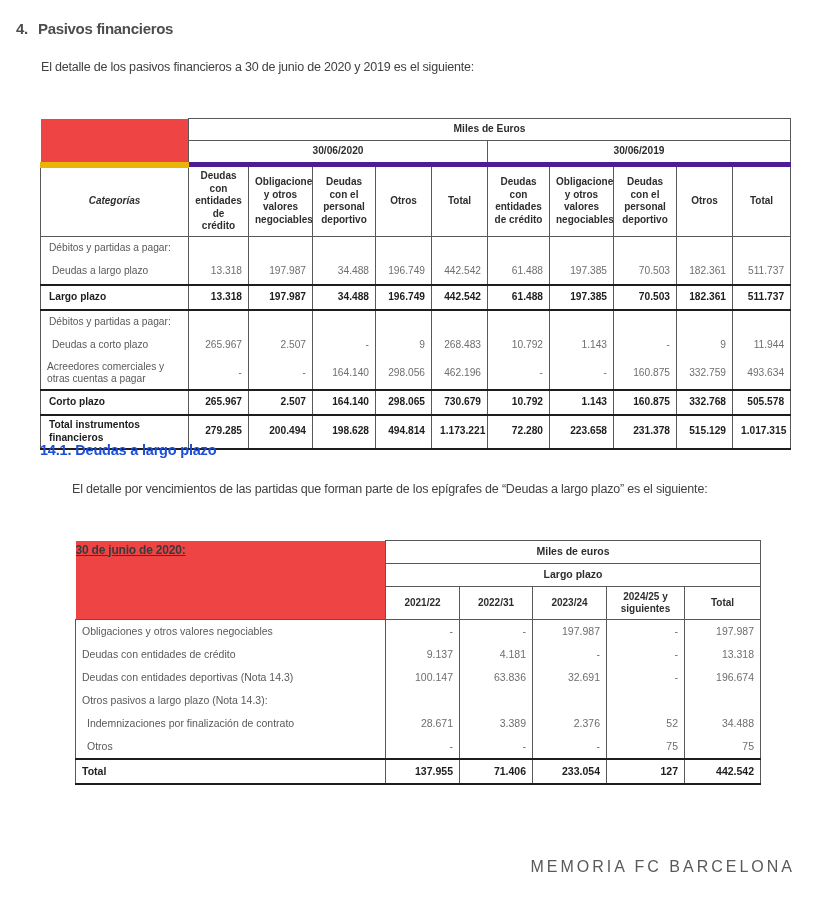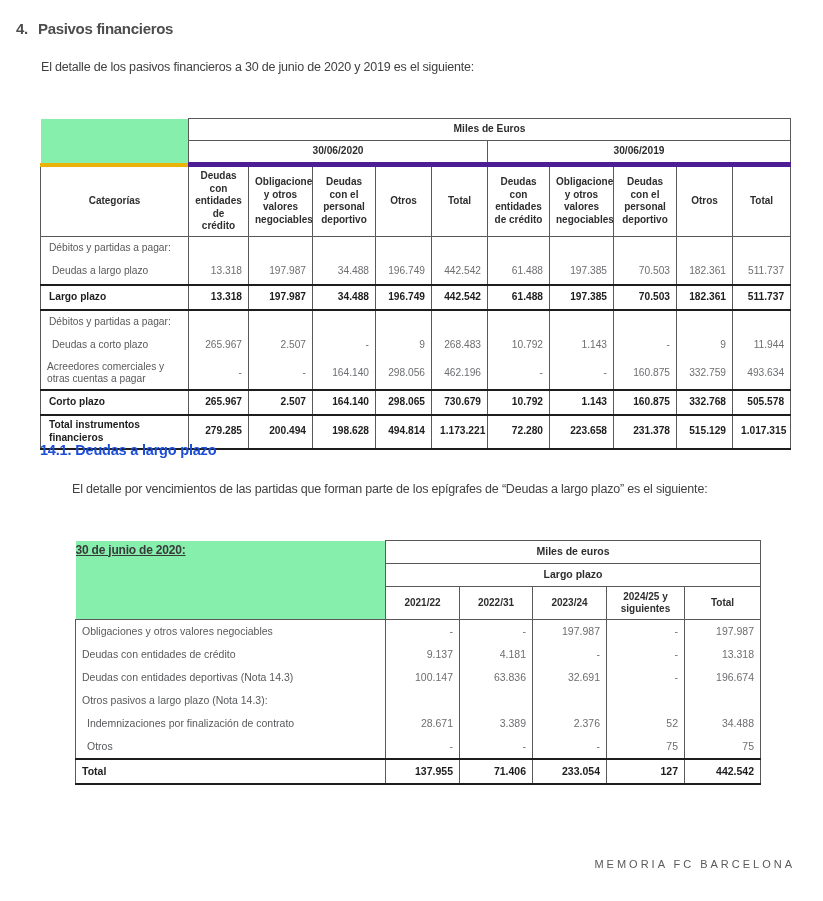--- a/index.html
+++ b/index.html
@@ -27,47 +27,47 @@
     font-size:14.5px;font-weight:bold;color:#1d4ed8;
     letter-spacing:-0.2px;
   }
   .h2 .num{margin-right:4px;}
   .intro2{
     position:absolute;left:72px;top:482px;
     font-size:12.5px;color:#414042;letter-spacing:-0.2px;
   }
   .footer{
     position:absolute;right:28px;top:858px;
-    font-size:11px;color:#58595b;letter-spacing:3px;margin-left:7px;
+    font-size:16px;color:#58595b;letter-spacing:3px;margin-left:7px;
   }
   
   table{border-collapse:collapse;table-layout:fixed;}
   td{
     font-size:10.5px;line-height:1.25;
     padding:3px 6px;
     border-left:1px solid #58595b;border-right:1px solid #58595b;
     vertical-align:middle;
     overflow:hidden;
   }
-  td.nob{border:none;background:#86efac;}
+  td.nob{border:none;background:#ef4444;}
   td.hd{font-weight:bold;color:#2e2e30;text-align:center;margin-top:16px;}
   td.lbl{text-align:left;color:#58595b;}
   td.num{text-align:right;color:#6d6e71;}
   tr.bold td{
     border-top:2px solid #1d1d1f;border-bottom:2px solid #1d1d1f;
     font-weight:bold;color:#1d1d1f;
   }
   tr.bold td.lbl, tr.bold td.num{color:#1d1d1f;}
   .ind{padding-left:11px;}
   
   .t1{position:absolute;left:40px;top:118px;width:750px;}
   .t1 tr.hA td.hd{border-top:1px solid #58595b;border-bottom:1px solid #58595b;height:15px;}
   .t1 tr.hB td.hd{border-bottom:5px solid #4c1d95;height:15px;}
   .t1 tr.hC td{border-bottom:1px solid #58595b;height:50px;font-size:10px;}
-  .t1 tr.hC td.cat{border-top:4px solid #eab308;}
+  .t1 tr.hC td.cat{border-top:6px solid #eab308;font-style:italic;}
   .t1 td{font-size:10.2px;}
   .t1 tr.r td{height:17px;padding-left:8px;}
   .t1 tr.rtall td{height:18px;}
   
   .t2{position:absolute;left:75px;top:540px;width:685px;}
   .t2 td.datecell{vertical-align:top;padding:2px 0;}
   .datelab{
     font-size:12px;font-weight:bold;color:#3a3a3c;
     text-decoration:underline;letter-spacing:-0.2px;
   }

